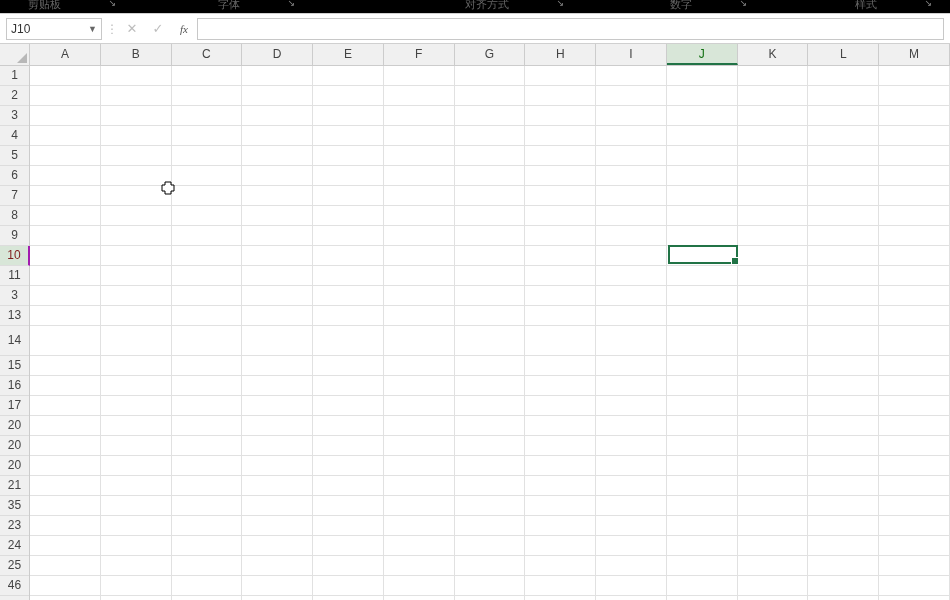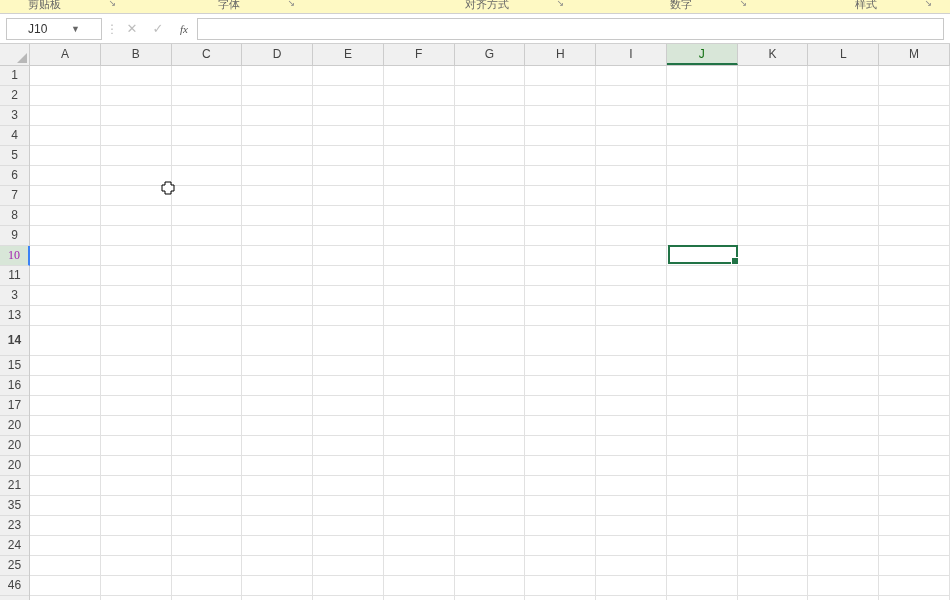--- a/index.html
+++ b/index.html
@@ -8,21 +8,21 @@
       font-size: 12px;
       background: #fff;
       overflow: hidden;
       width: 950px;
       height: 600px;
       position: relative;
       user-select: none;
     }
     .ribbon-groups {
       height: 14px;
-      background: #fef9c3;
+      background: #000000;
       border-bottom: 1px solid #d0d0d0;
       display: flex;
       align-items: flex-start;
       color: #666;
       font-size: 11px;
       position: relative;
     }
     .ribbon-group {
       position: absolute;
       top: -3px;
@@ -44,21 +44,21 @@
       align-items: center;
     }
     .name-box {
       width: 96px;
       height: 22px;
       margin: 0 3px 0 6px;
       border: 1px solid #c8c8c8;
       display: flex;
       align-items: center;
       background: #fff;
-      padding: 0 21px;
+      padding: 0 4px;
       font-size: 12px;
       color: #333;
     }
     .name-box span.label { flex: 1; }
     .name-box .dd {
       width: 12px;
       color: #666;
       font-size: 9px;
       text-align: right;
     }
@@ -146,26 +146,25 @@
     .row-header {
       height: 20px;
       border-bottom: 1px solid #ddd;
       text-align: center;
       line-height: 19px;
       color: #444;
       font-size: 12px;
     }
     .row-header.active {
       background: #d8e6d8;
-      color: #a21caf;
-      border-right: 2px solid #3b82f6;
+      color: #7f1d1d;
+      border-right: 2px solid #a21caf;
       margin-right: -1px;
-      font-family: Liberation Serif, serif;
-    }
-    .row-header.taller { height: 30px; line-height: 29px; font-weight: bold; }
+    }
+    .row-header.taller { height: 30px; line-height: 29px; }
     .grid {
       position: absolute;
       left: 30px;
       top: 22px;
       right: 0;
       bottom: 0;
     }
     .grid-row {
       display: flex;
       height: 20px;

